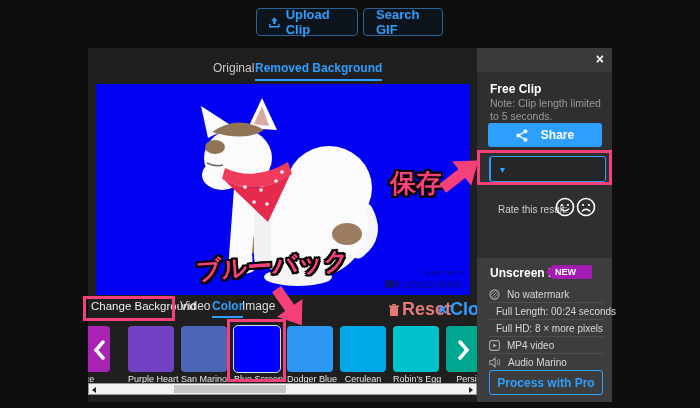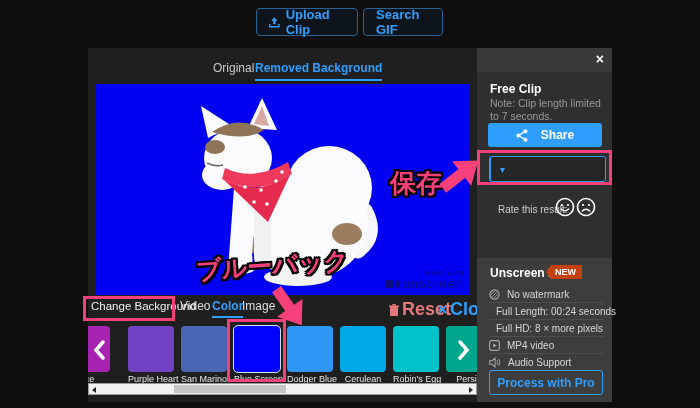--- a/index.html
+++ b/index.html
@@ -57,22 +57,22 @@
     color:#fff; font-size:12px; font-weight:bold; display:flex; align-items:center; justify-content:center; gap:13px; cursor:pointer; }
   .dl-btn { position:absolute; left:12px; top:108px; width:117px; height:26px; border:1px solid #2e9fff; border-radius:3px;
     background:#262626; display:flex; cursor:pointer; }
   .dl-main { flex:1; display:flex; align-items:center; justify-content:center; color:#2e9fff; font-size:12px; font-weight:bold; }
   .dl-caret { width:24px; border-left:1px solid #2e9fff; display:flex; align-items:center; justify-content:center; color:#2e9fff; font-size:10px; }
   .rate-label { position:absolute; left:21px; top:156px; color:#cfcfcf; font-size:10px; }
   .face { position:absolute; top:149px; cursor:pointer; }
 
   .pro-section { position:absolute; left:0; top:210px; width:135px; height:144px; background:#3d3d3d; }
   .pro-title { position:absolute; left:13px; top:8px; color:#fff; font-size:12px; font-weight:bold; }
-  .new-badge { position:absolute; left:69px; top:7px; background:#c2410c; color:#fff; font-size:9px; font-weight:bold;
-    padding:2px 6px 2px 9px; clip-path:polygon(0 50%, 14% 0, 100% 0, 100% 100%, 14% 100%); }
+  .new-badge { position:absolute; left:69px; top:7px; background:#a21caf; color:#fff; font-size:9px; font-weight:bold;
+    padding:2px 16px 2px 9px; clip-path:polygon(0 50%, 14% 0, 100% 0, 100% 100%, 14% 100%); }
   .features { position:absolute; left:12px; top:28px; width:114px; }
   .feature { display:flex; align-items:center; gap:7px; padding:2.5px 0; border-bottom:1px solid #4e4e4e;
     color:#d8d8d8; font-size:10px; white-space:nowrap; }
   .pro-btn { position:absolute; left:12px; top:112px; width:114px; height:25px; border:1px solid #2e9fff; border-radius:3px;
     background:transparent; color:#2e9fff; font-size:12px; font-weight:bold; display:flex; align-items:center; justify-content:center; cursor:pointer; }
 
   
   .hl-box { position:absolute; border:3px solid #f5407a; pointer-events:none; }
   .jp-note { position:absolute; color:#f5407a; font-weight:bold; pointer-events:none; white-space:nowrap;
     text-shadow:-2px -2px 0 #000, 2px -2px 0 #000, -2px 2px 0 #000, 2px 2px 0 #000, 0 2px 0 #000, 0 -2px 0 #000, 2px 0 0 #000, -2px 0 0 #000; }
@@ -199,21 +199,21 @@
       <div class="sb-thumb"></div>
     </div>
   </div>
 
   <div class="sidebar">
     <div class="sb-header">
       <div class="sb-close">×</div>
     </div>
 
     <div class="sb-title">Free Clip</div>
-    <div class="sb-note">Note: Clip length limited to 7 seconds.</div>
+    <div class="sb-note">Note: Clip length limited to 5 seconds.</div>
 
     <div class="share-btn">
       <svg width="12" height="13" viewBox="0 0 14 15">
         <circle cx="11" cy="2.5" r="2.3" fill="#fff"></circle>
           <circle cx="2.7" cy="7.5" r="2.3" fill="#fff"></circle>
           <circle cx="11" cy="12.5" r="2.3" fill="#fff"></circle>
         <path d="M3 7.5 L11 2.5 M3 7.5 L11 12.5" stroke="#fff" stroke-width="1.6"></path>
       </svg>
       <span>Share</span>
     </div>
@@ -267,21 +267,21 @@
               <rect x="0.7" y="0.7" width="10.6" height="10.6" rx="2" stroke="#aaa" stroke-width="1.2" fill="none"></rect>
               <polygon points="4.6,3.8 8.6,6 4.6,8.2" fill="#aaa"></polygon>
             </svg>
           <span>MP4 video</span>
         </div>
         <div class="feature">
           <svg width="12" height="11" viewBox="0 0 13 12">
               <polygon points="0.8,4 3.4,4 6.6,1.2 6.6,10.8 3.4,8 0.8,8" fill="none" stroke="#aaa" stroke-width="1.1"></polygon>
               <path d="M8.6 3.5 q1.7 2.5 0 5 M10.6 2.2 q2.6 3.8 0 7.6" stroke="#aaa" stroke-width="1" fill="none"></path>
             </svg>
-          <span>Audio Support</span>
+          <span>Audio Marino</span>
         </div>
       </div>
 
       <div class="pro-btn">Process with Pro</div>
     </div>
   </div>
 
   <div class="hl-box" style="left:83px; top:296px; width:92px; height:25px;"></div>
   <div class="hl-box" style="left:227px; top:319px; width:59px; height:63px;"></div>
   <div class="hl-box" style="left:477px; top:150px; width:135px; height:35px;"></div>

